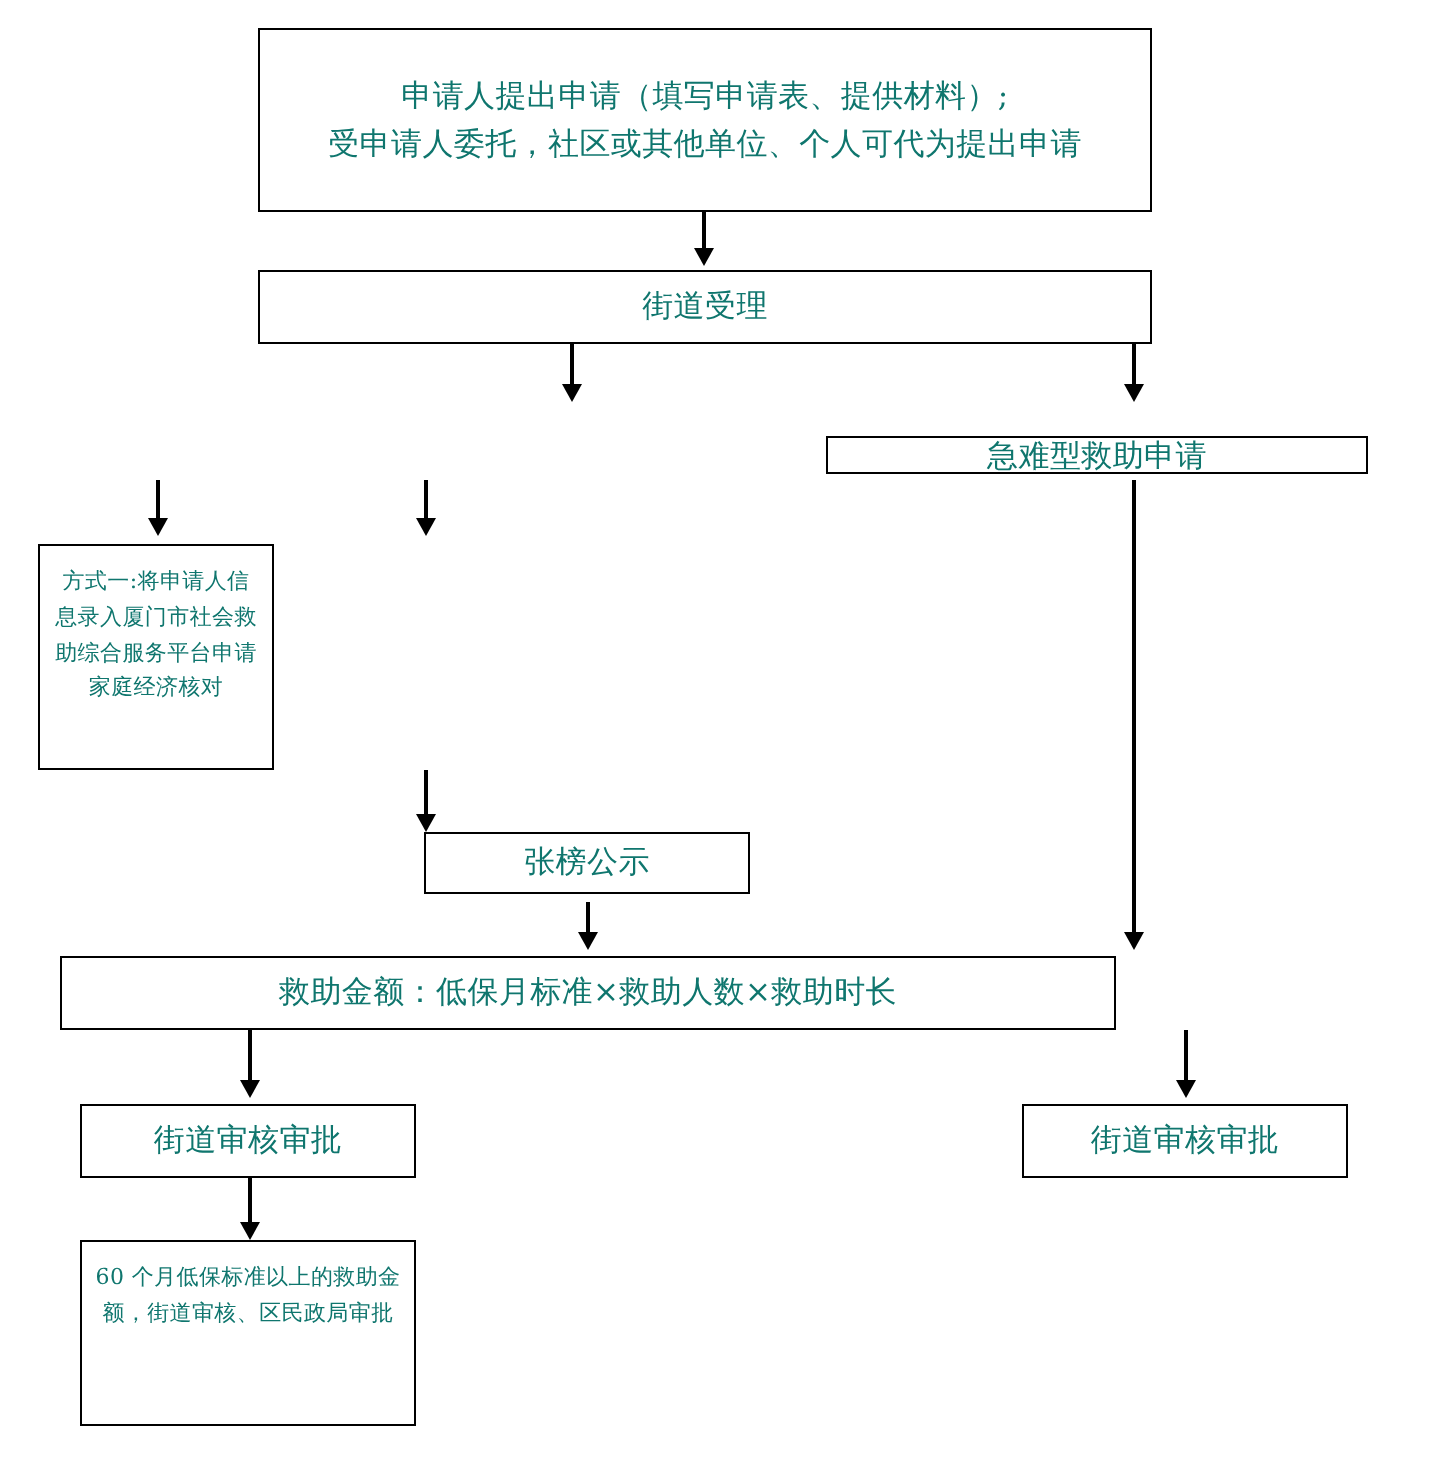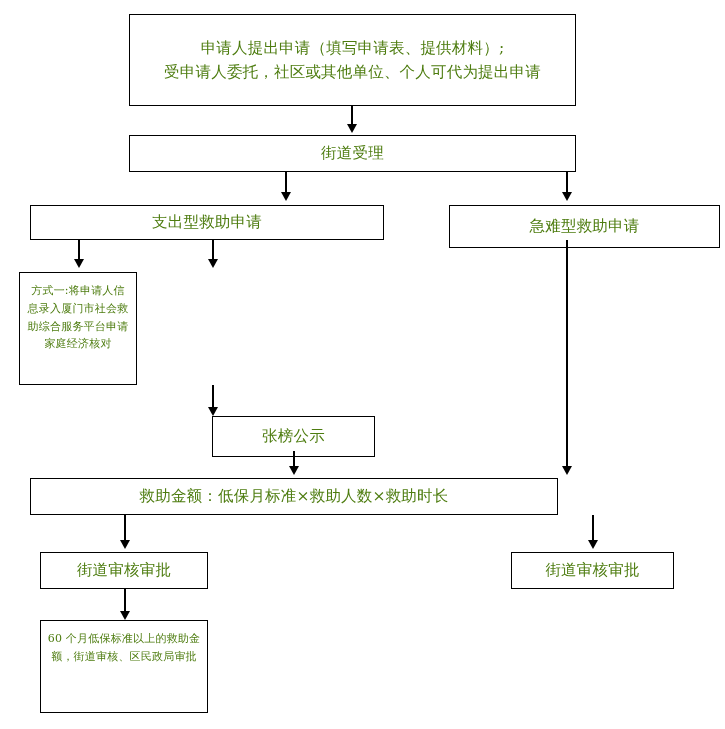--- a/index.html
+++ b/index.html
@@ -24,21 +24,21 @@
     box-sizing: border-box;
     border: 1.3px solid #000000;
     background: #ffffff;
     display: flex;
     align-items: center;
     justify-content: center;
     text-align: center;
     font-size: 15.5px;
     line-height: 1.55;
     letter-spacing: 0.2px;
-    color: #4d7c0f;
+    color: #0f766e;
     padding: 2px 6px;
   }
   .node.top-align {
     align-items: flex-start;
     padding-top: 9px;
   }
   .node .txt {
     display: block;
     width: 100%;
     white-space: pre-line;
@@ -78,46 +78,43 @@
   <div class="node" style="left:129px; top:135px; width:447px; height:37px;align-items:center;">
     <span class="txt">街道受理</span>
   </div>
 
   <div class="vline" style="left:285px; top:172px; height:23px;"></div>
   <div class="arrowhead" style="left:280.5px; top:192px;"></div>
 
   <div class="vline" style="left:566px; top:172px; height:23px;"></div>
   <div class="arrowhead" style="left:561.5px; top:192px;"></div>
 
-  <div class="node" style="left:30px; top:205px; width:354px; height:35px;">
-    <span class="txt">支出型救助申请</span>
-  </div>
 
-  <div class="node" style="left:413px; top:205px; width:271px; height:43px;margin-left:36px;">
+  <div class="node" style="left:413px; top:218px; width:271px; height:19px;">
     <span class="txt">急难型救助申请</span>
   </div>
 
   <div class="vline" style="left:78px; top:240px; height:22px;"></div>
   <div class="arrowhead" style="left:73.5px; top:259px;"></div>
 
   <div class="vline" style="left:212px; top:240px; height:22px;"></div>
   <div class="arrowhead" style="left:207.5px; top:259px;"></div>
 
   <div class="vline" style="left:566px; top:240px; height:228px;"></div>
   <div class="arrowhead" style="left:561.5px; top:466px;"></div>
 
   <div class="node small top-align" style="left:19px; top:272px; width:118px; height:113px;">
     <span class="txt">方式一:将申请人信息录入厦门市社会救助综合服务平台申请家庭经济核对</span>
   </div>
 
 
   <div class="vline" style="left:212px; top:385px; height:24px;"></div>
   <div class="arrowhead" style="left:207.5px; top:407px;"></div>
 
-  <div class="node" style="left:212px; top:416px; width:163px; height:41px;">
+  <div class="node" style="left:212px; top:416px; width:163px; height:31px;">
     <span class="txt">张榜公示</span>
   </div>
 
   <div class="vline" style="left:293px; top:451px; height:18px;"></div>
   <div class="arrowhead" style="left:288.5px; top:466px;"></div>
 
   <div class="node" style="left:30px; top:478px; width:528px; height:37px;">
     <span class="txt">救助金额：低保月标准×救助人数×救助时长</span>
   </div>
 

